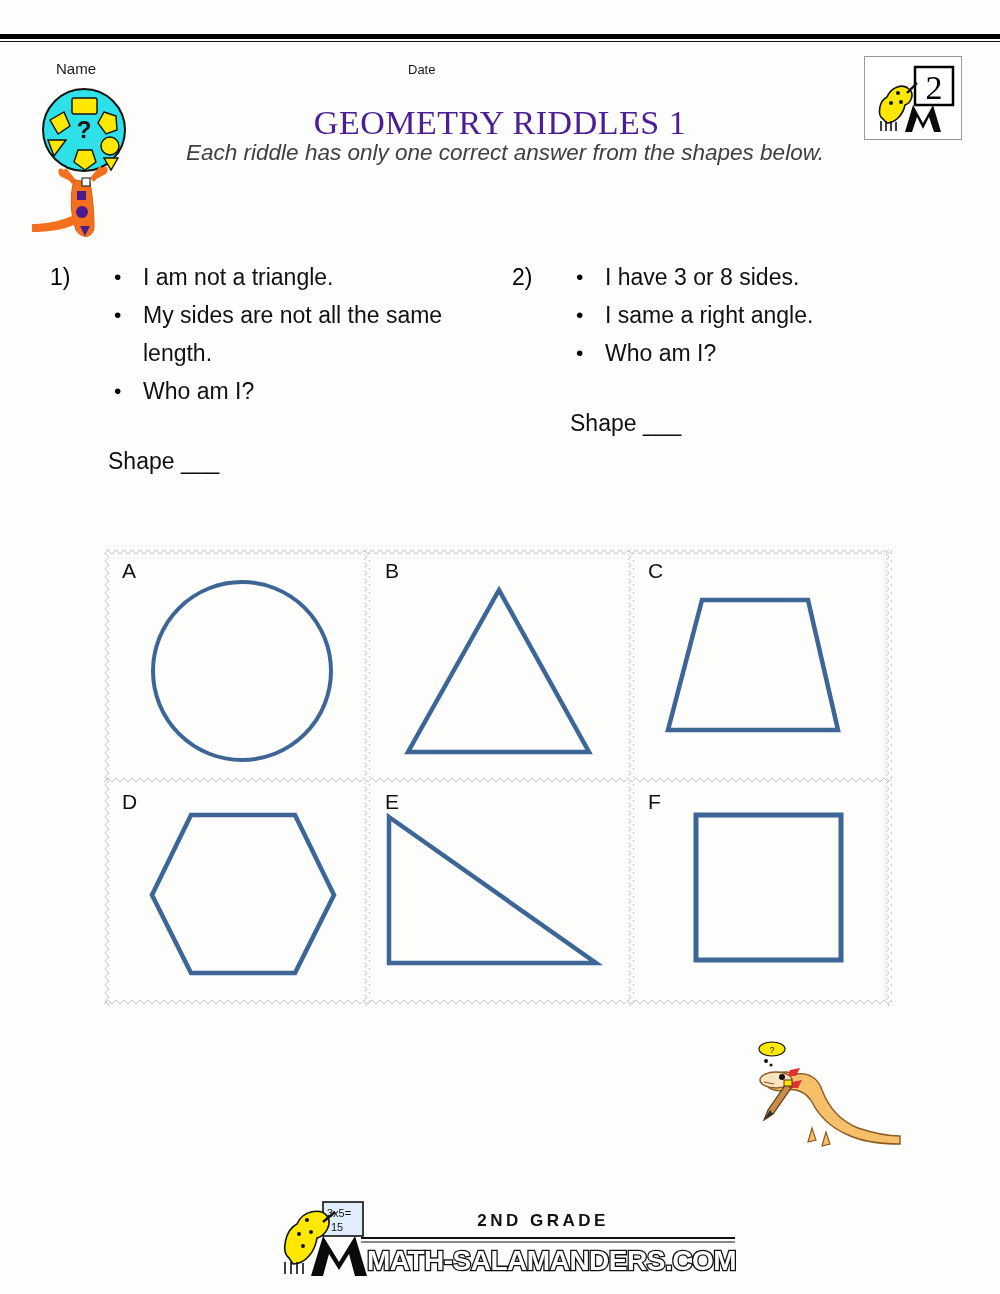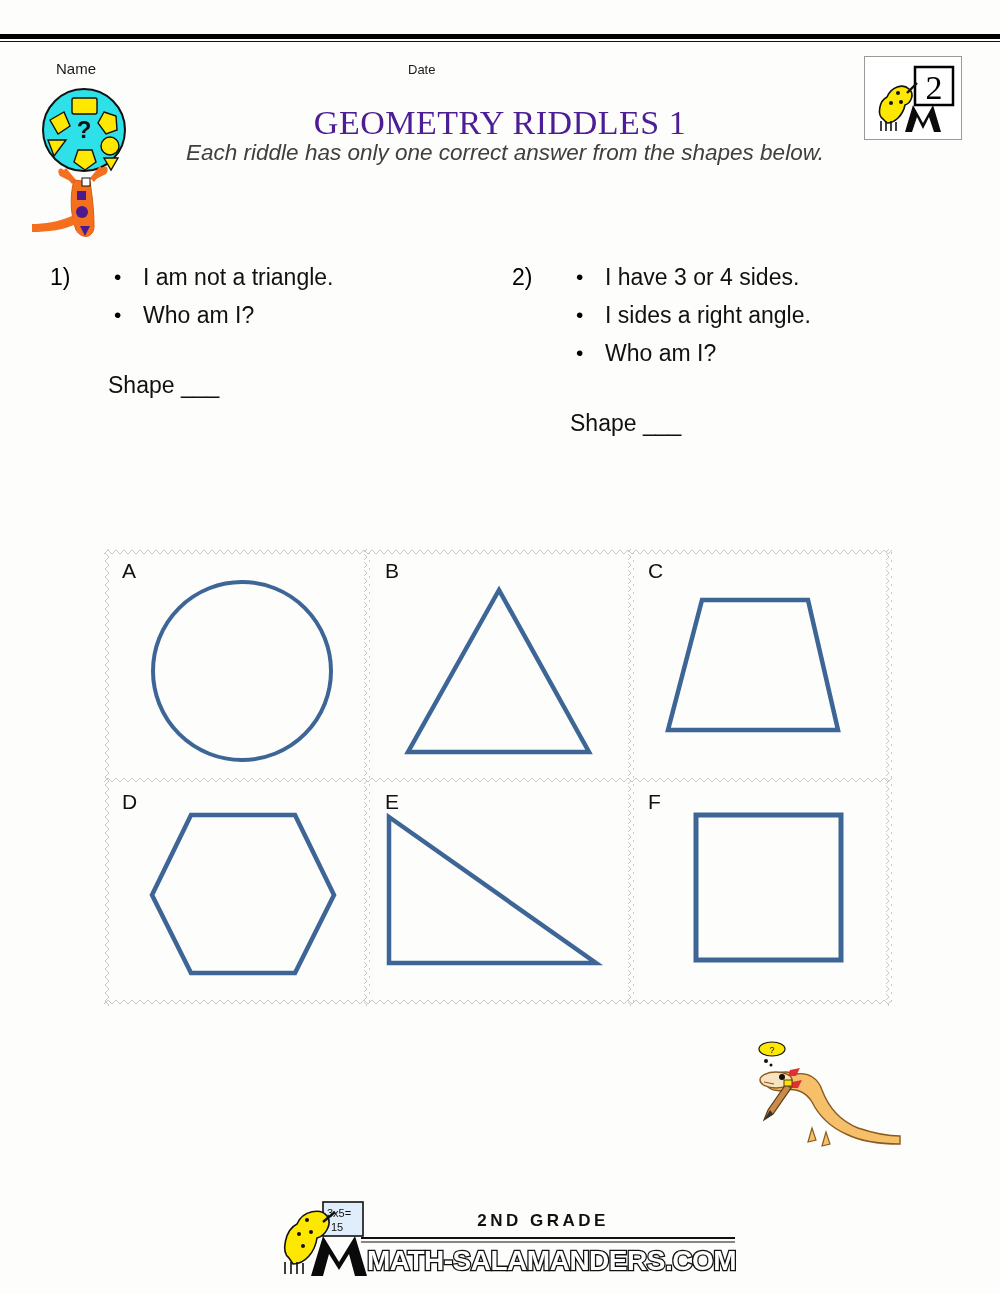--- a/index.html
+++ b/index.html
@@ -208,30 +208,31 @@
     <circle cx="50" cy="128" r="6" fill="#4b1a8c"></circle>
     <polygon points="48,142 58,142 53,152" fill="#4b1a8c"></polygon>
     <rect x="50" y="94" width="8" height="8" fill="#ffffff" stroke="#111" stroke-width="1"></rect>
   </svg>
 </div>
 
 <div class="riddle" id="riddle-1">
   <div class="riddle-number">1)</div>
   <ul class="riddle-list">
     <li>I am not a triangle.</li>
+    <li>My sides are not all the same length.</li>
     <li>Who am I?</li>
   </ul>
   <div class="answer-line">Shape ___</div>
 </div>
 
 <div class="riddle" id="riddle-2">
   <div class="riddle-number">2)</div>
   <ul class="riddle-list">
-    <li>I have 3 or 4 sides.</li>
-    <li>I sides a right angle.</li>
+    <li>I have 3 or 8 sides.</li>
+    <li>I same a right angle.</li>
     <li>Who am I?</li>
   </ul>
   <div class="answer-line">Shape ___</div>
 </div>
 
 <div id="shapes-grid">
   <svg width="788" height="457" viewBox="0 0 788 457" style="position:absolute;left:0;top:0;">
     <defs>
       <pattern id="zz-h" width="8" height="6" patternUnits="userSpaceOnUse">
         <path d="M0 5 L4 1 L8 5" fill="none" stroke="#c9c9c9" stroke-width="1"></path>

